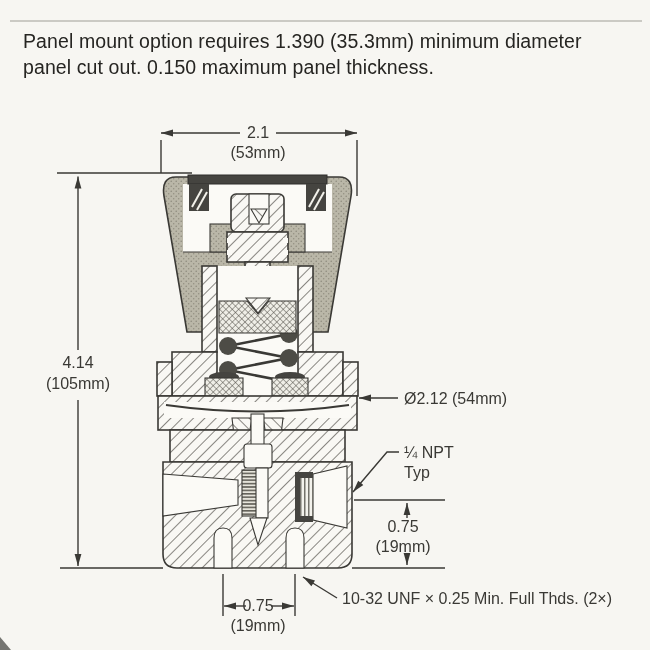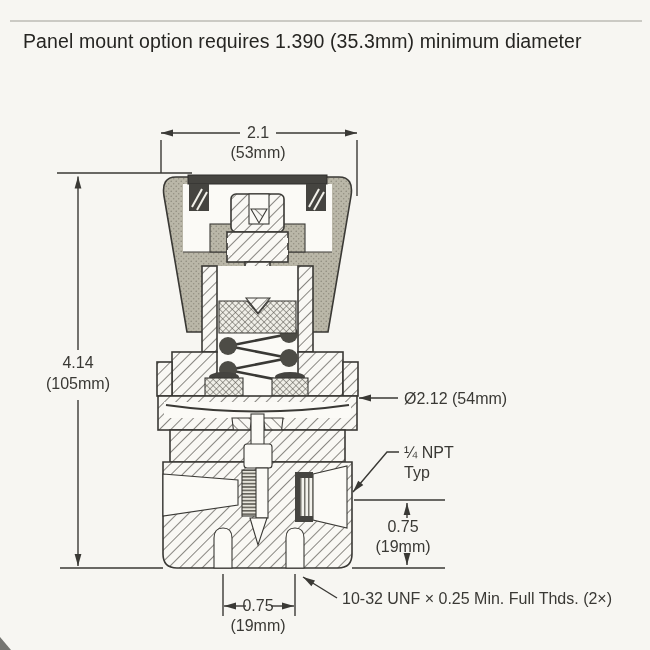--- a/index.html
+++ b/index.html
@@ -18,20 +18,21 @@
   text.dim{fill:var(--ink);font-family:"Liberation Sans",sans-serif;font-size:16px;}
   text.dim.mid{text-anchor:middle;}
 </style>
 </head>
 <body>
 
 <div class="page">
 
   <div class="notes">
     <p>Panel mount option requires 1.390 (35.3mm) minimum diameter</p>
+    <p>panel cut out. 0.150 maximum panel thickness.</p>
   </div>
 
   <svg width="650" height="650" viewBox="0 0 650 650">
     <defs>
       <marker id="arr" markerUnits="userSpaceOnUse" markerWidth="14" markerHeight="10" refX="12.5" refY="5" orient="auto">
         <polygon points="0.5,1.6 12.5,5 0.5,8.4" fill="#3a3935"></polygon>
       </marker>
       <pattern id="pat-stipple" patternUnits="userSpaceOnUse" width="5" height="5">
         <rect width="5" height="5" fill="#bab7a8"></rect>
         <circle cx="1.2" cy="1.2" r="0.75" fill="#8a877a"></circle>

